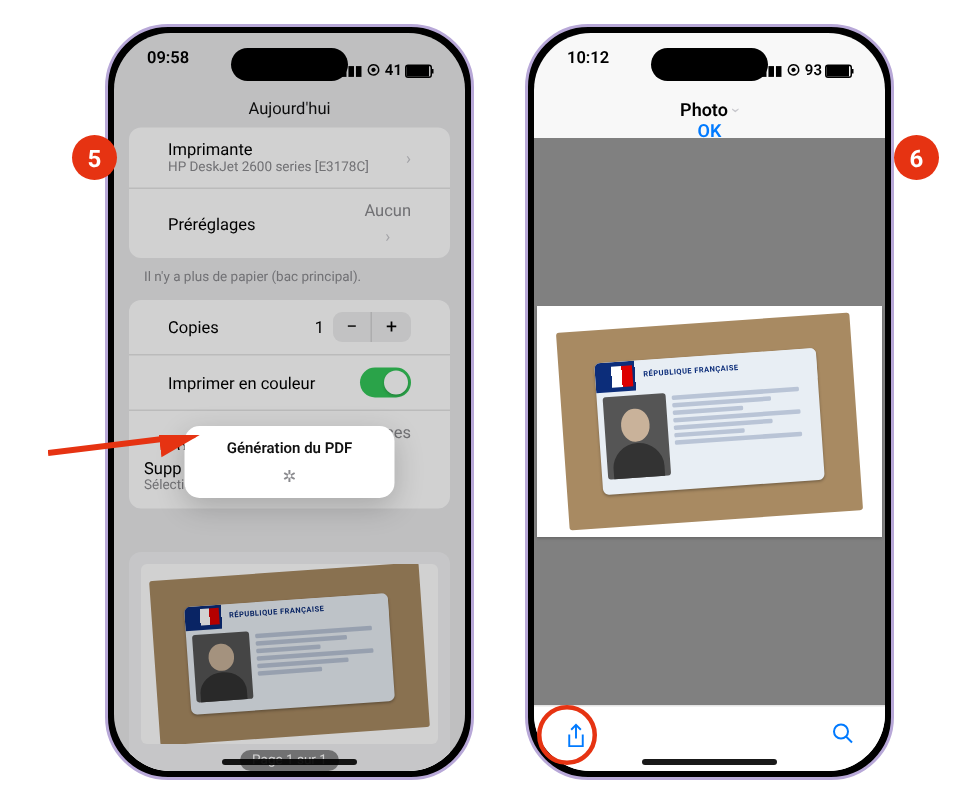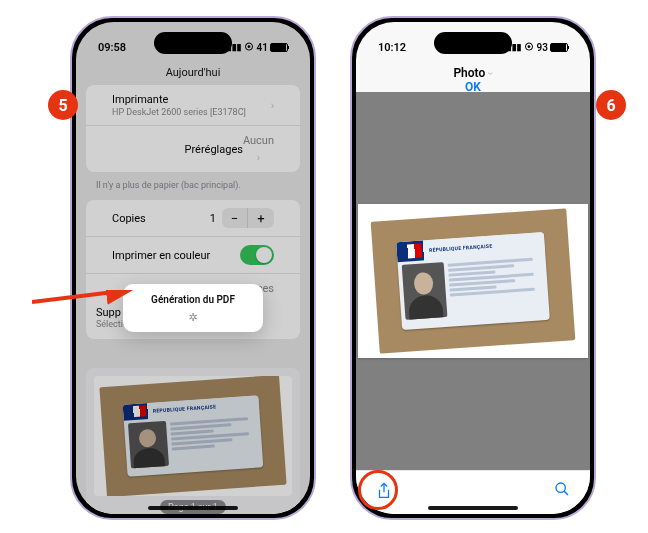--- a/index.html
+++ b/index.html
@@ -37,21 +37,20 @@
     transform: translateX(-50%);
     width: 78px;
     height: 22px;
     background: #000;
     border-radius: 12px;
     z-index: 10;
   }
   .status-bar {
     height: 40px;
     display: flex;
-    align-items: center;
     justify-content: space-between;
     padding: 10px 22px 0;
     font-size: 11px;
     font-weight: 600;
     color: #000;
   }
   .status-right { display: flex; align-items: center; gap: 3px; font-size: 10px; }
   .signal, .wifi { font-size: 9px; }
   .battery {
     display: inline-flex;
@@ -107,21 +106,21 @@
   .row {
     display: flex;
     justify-content: space-between;
     align-items: center;
     padding: 8px 26px;
     font-size: 11px;
     color: #000;
     border-bottom: 0.5px solid rgba(0,0,0,0.1);
     position: relative;
   }
-  .row:last-child { border-bottom: none; justify-content: flex-end; }
+  .row:last-child { border-bottom: none; }
   .row-sub { font-size: 9px; color: #8a8a8e; margin-top: 1px; }
   .row-val { color: #8a8a8e; display: flex; align-items: center; gap: 4px; flex-direction: column; }
   .chevron { color: #c7c7cc; font-size: 11px; }
   .footer-note { font-size: 9px; color: #8a8a8e; padding: 2px 20px 4px; }
 
   .stepper {
     display: flex;
     align-items: center;
     gap: 6px;
   }

